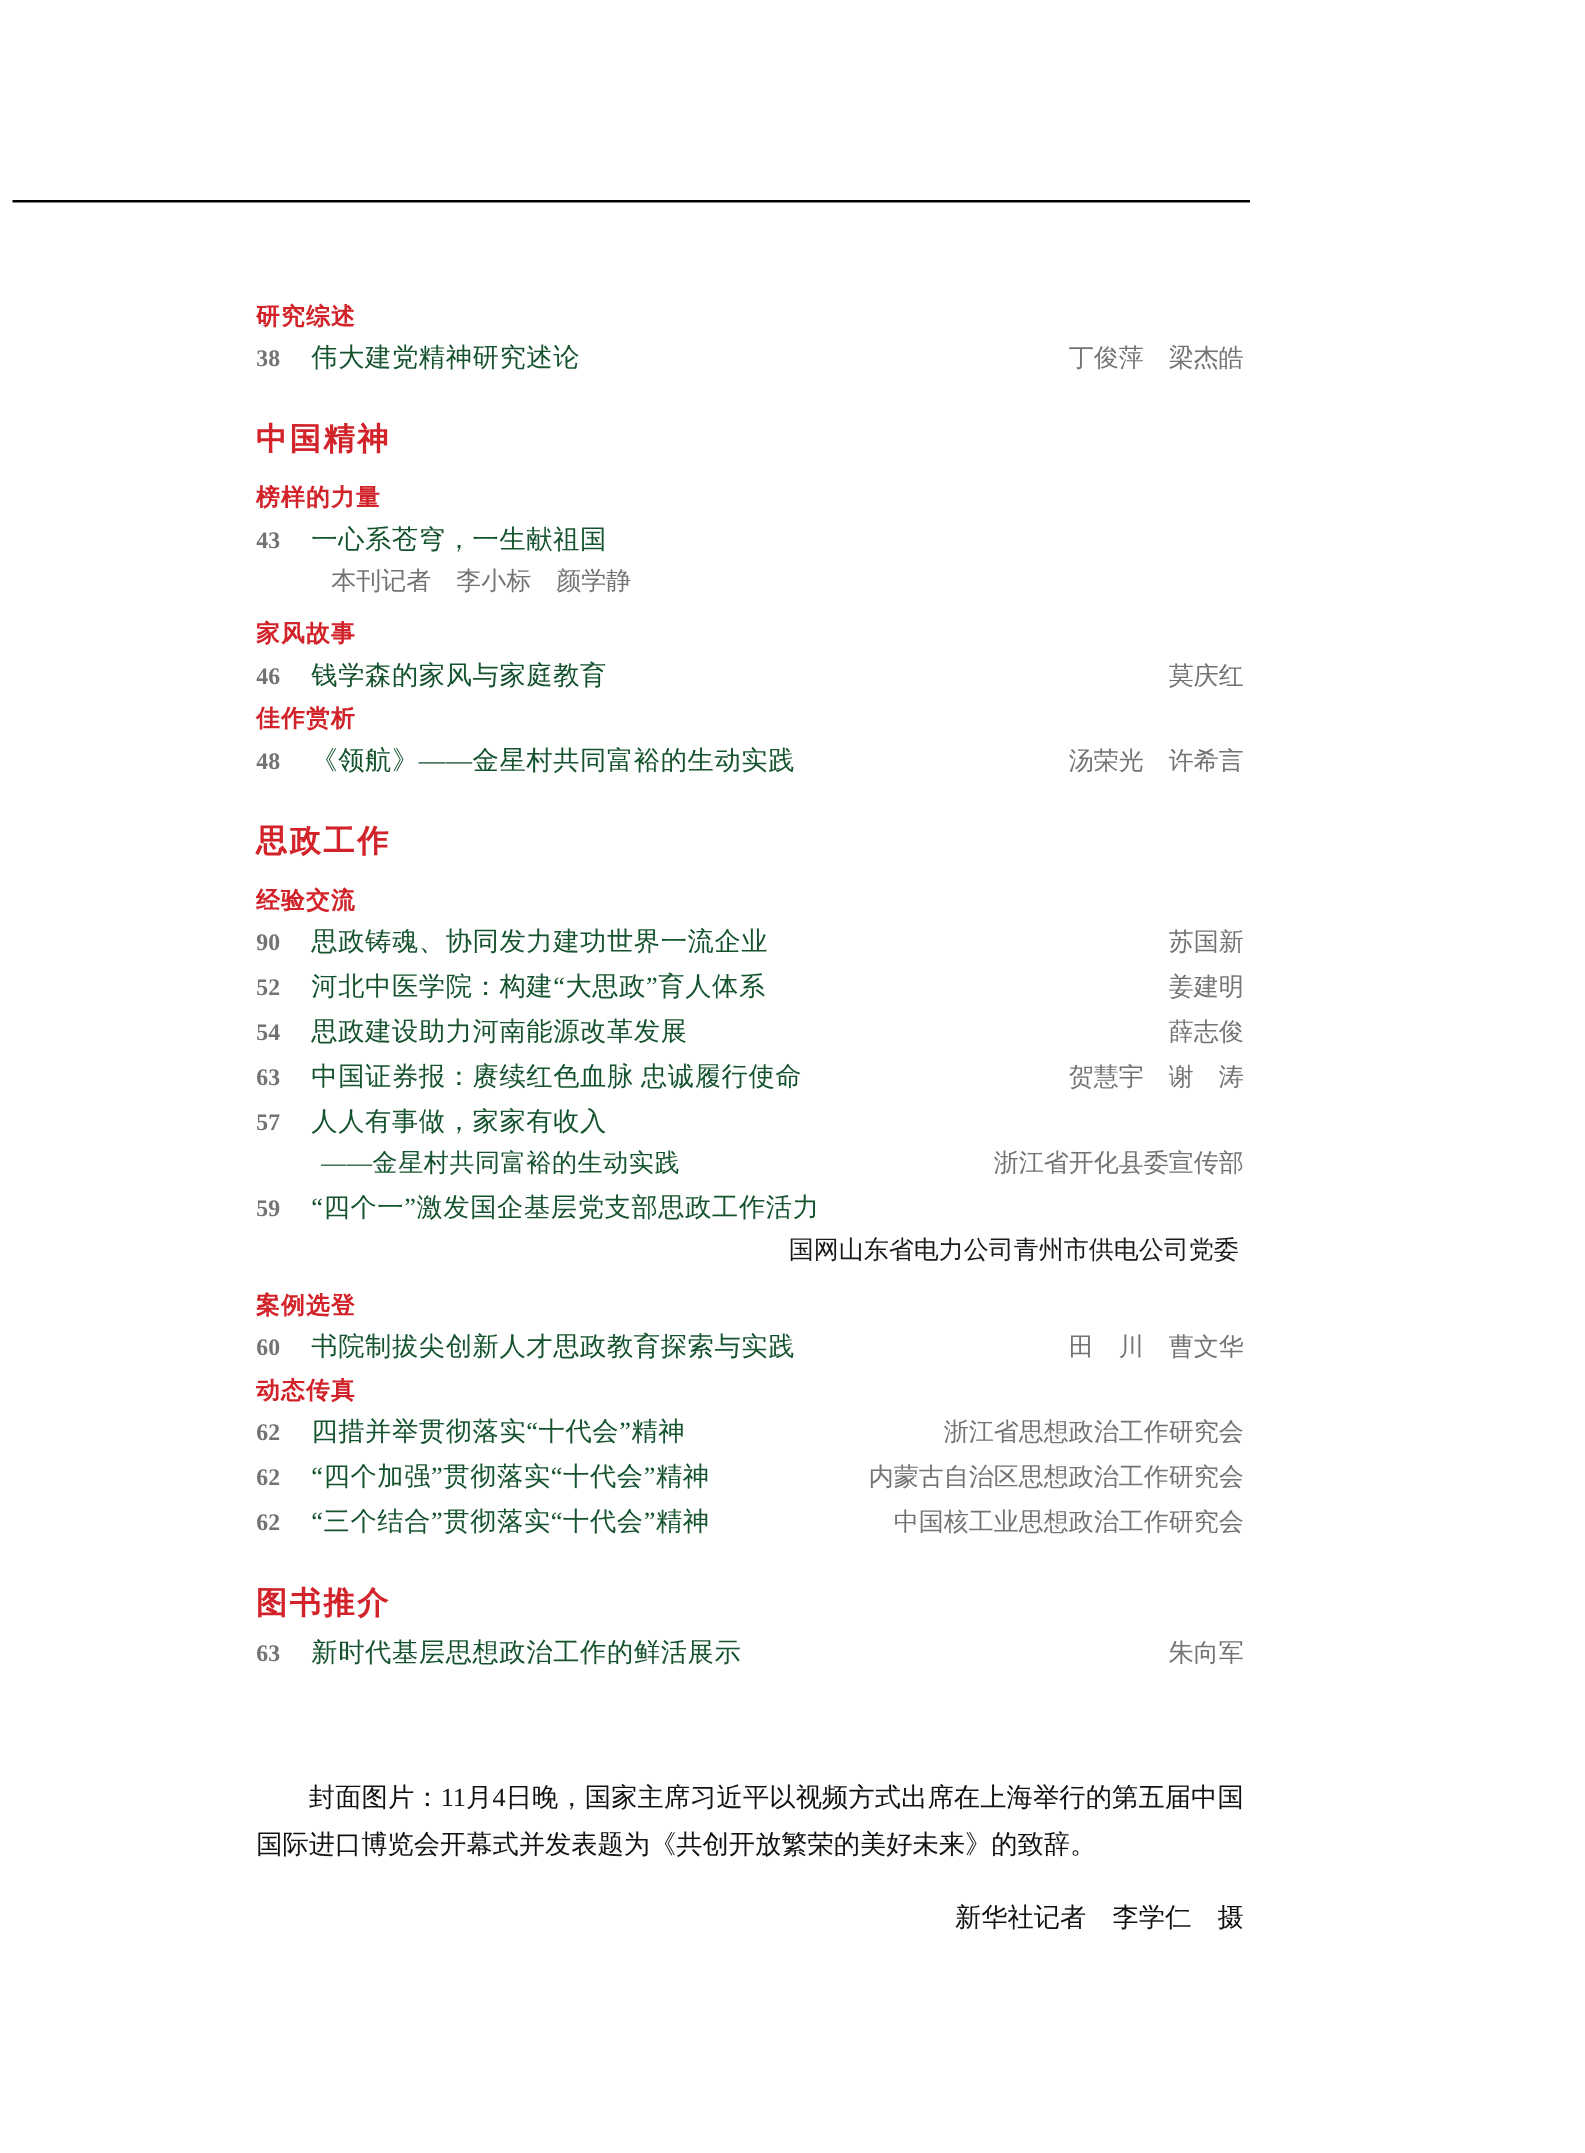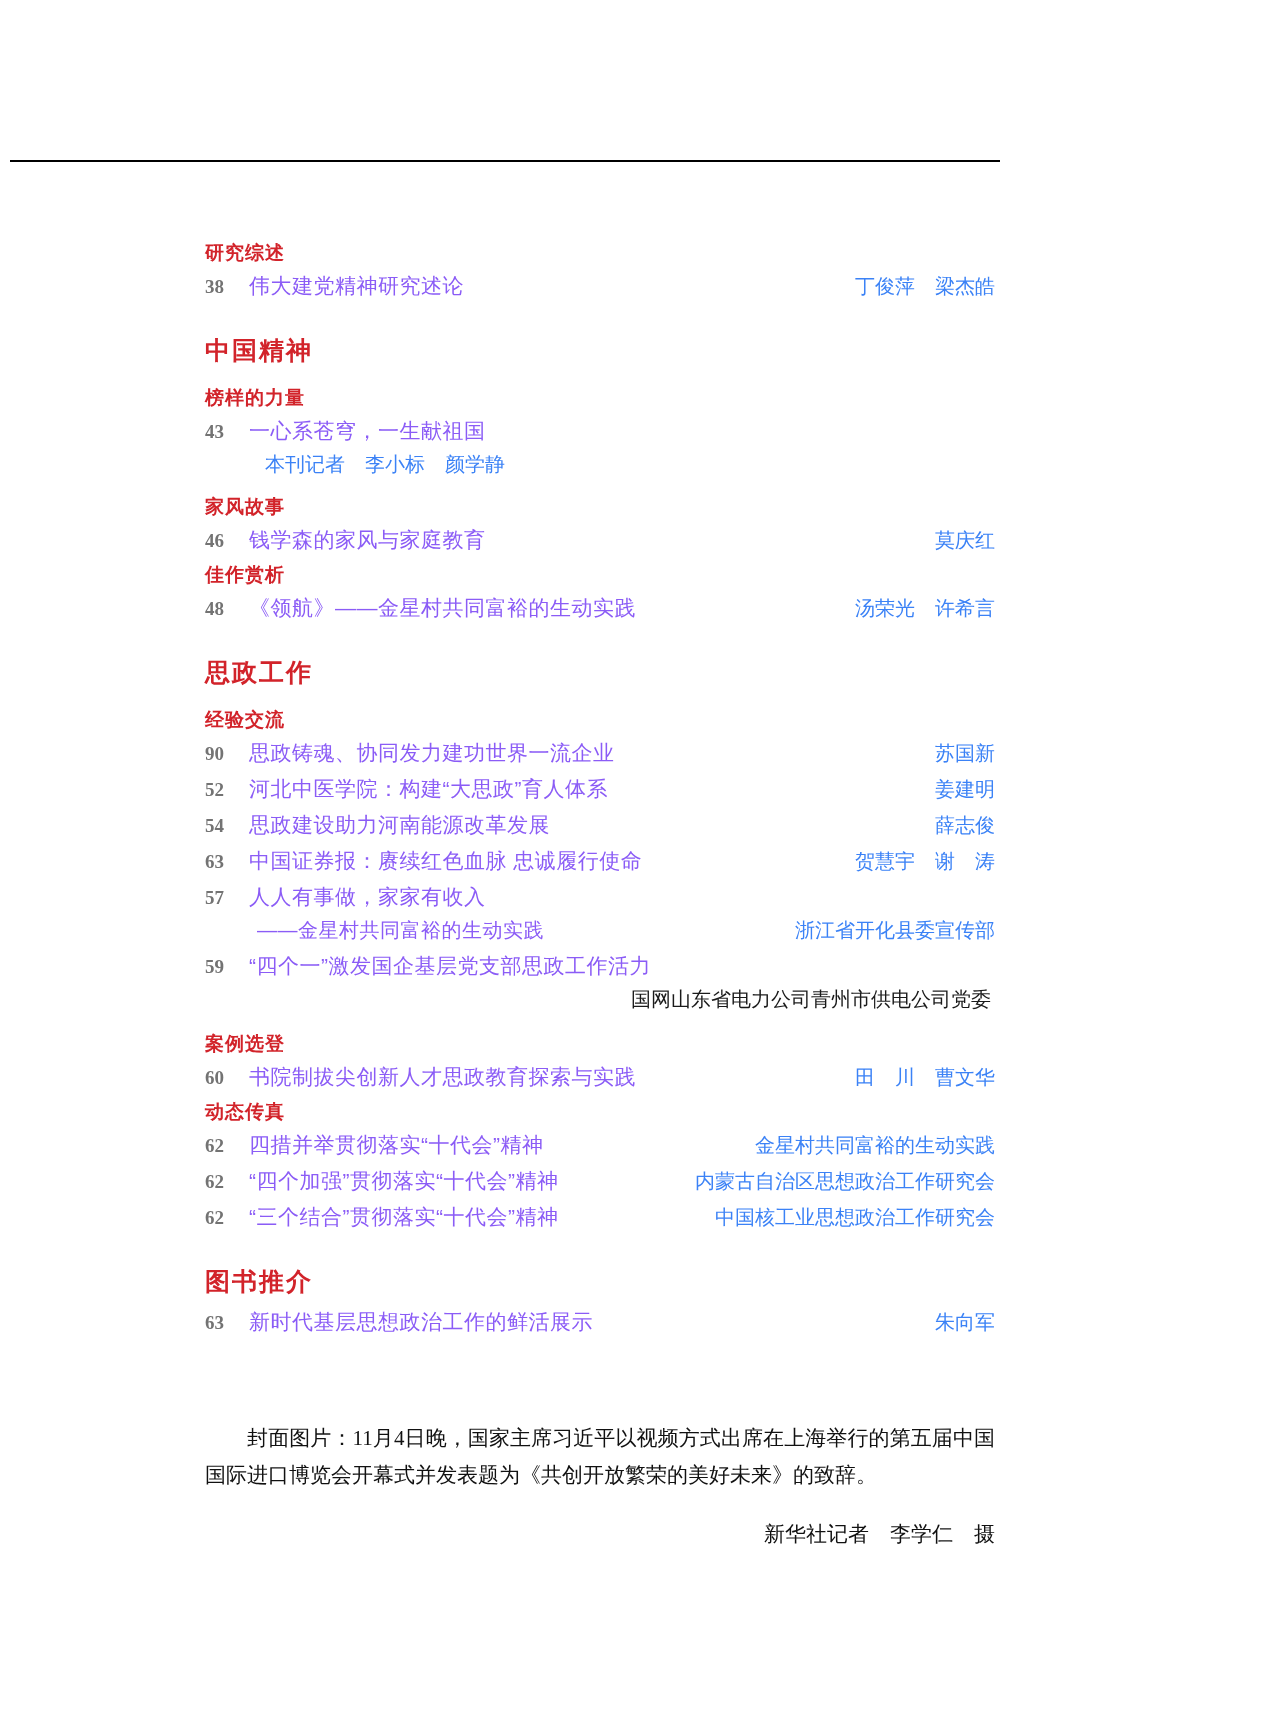--- a/index.html
+++ b/index.html
@@ -64,30 +64,30 @@
     flex: 0 0 44px;
     font-weight: bold;
     font-size: 19px;
     font-family: "Liberation Serif", serif;
     color: #737373;
   }
   .ttl {
     flex: 1 1 auto;
     font-size: 21px;
     letter-spacing: 0.5px;
-    font-family: Liberation Sans, sans-serif;
-    color: #8b5cf6;
+    font-family: Liberation Serif, serif;
+    color: #14532d;
   }
   .auth {
     flex: 0 0 auto;
     text-align: right;
     font-size: 20px;
     white-space: nowrap;
     font-family: "Liberation Sans", "DejaVu Sans", sans-serif;
-    color: #3b82f6;
+    color: #737373;
     padding-left: 16px;
   }
   .subline {
     display: flex;
     align-items: baseline;
     margin: -2px 0 8px 0;
   }
   .subline .pg { visibility: hidden; }
   .subline .ttl {
     font-size: 20px;
@@ -225,21 +225,21 @@
     <div class="entry">
       <div class="pg">60</div>
       <div class="ttl">书院制拔尖创新人才思政教育探索与实践</div>
       <div class="auth">田　川　曹文华</div>
     </div>
 
     <div class="sec-minor">动态传真</div>
     <div class="entry">
       <div class="pg">62</div>
       <div class="ttl">四措并举贯彻落实“十代会”精神</div>
-      <div class="auth">金星村共同富裕的生动实践</div>
+      <div class="auth">浙江省思想政治工作研究会</div>
     </div>
     <div class="entry">
       <div class="pg">62</div>
       <div class="ttl">“四个加强”贯彻落实“十代会”精神</div>
       <div class="auth">内蒙古自治区思想政治工作研究会</div>
     </div>
     <div class="entry">
       <div class="pg">62</div>
       <div class="ttl">“三个结合”贯彻落实“十代会”精神</div>
       <div class="auth">中国核工业思想政治工作研究会</div>

